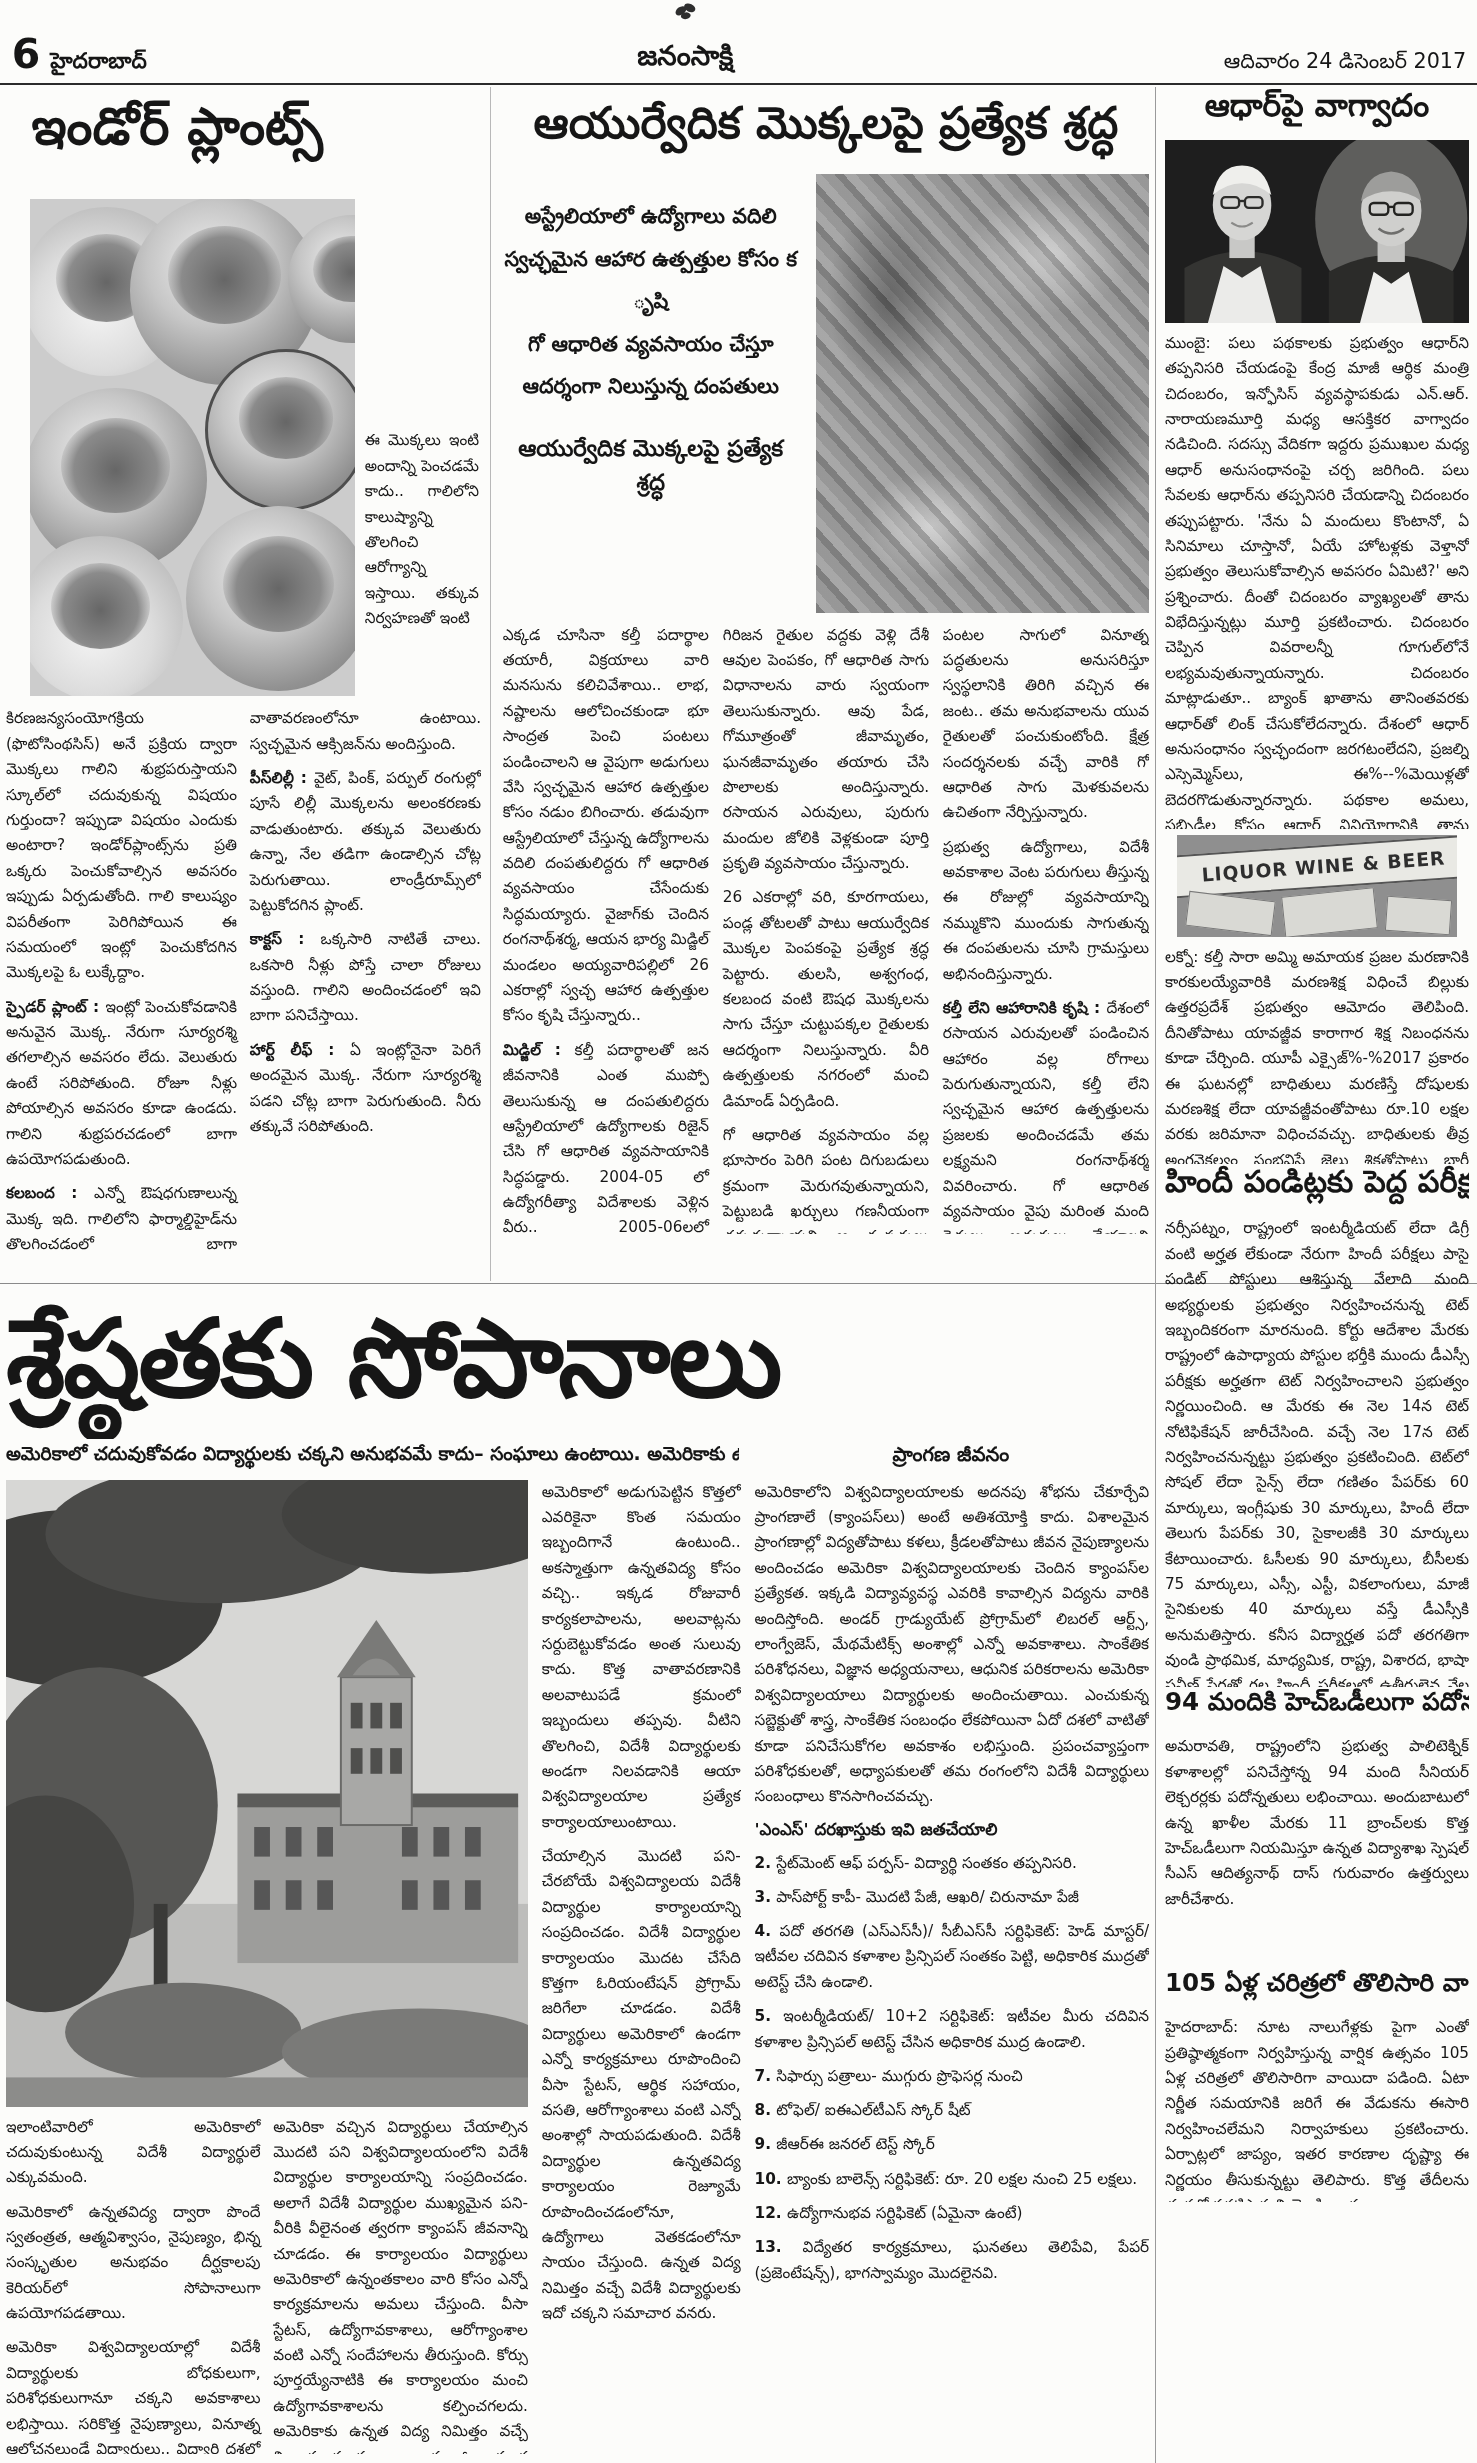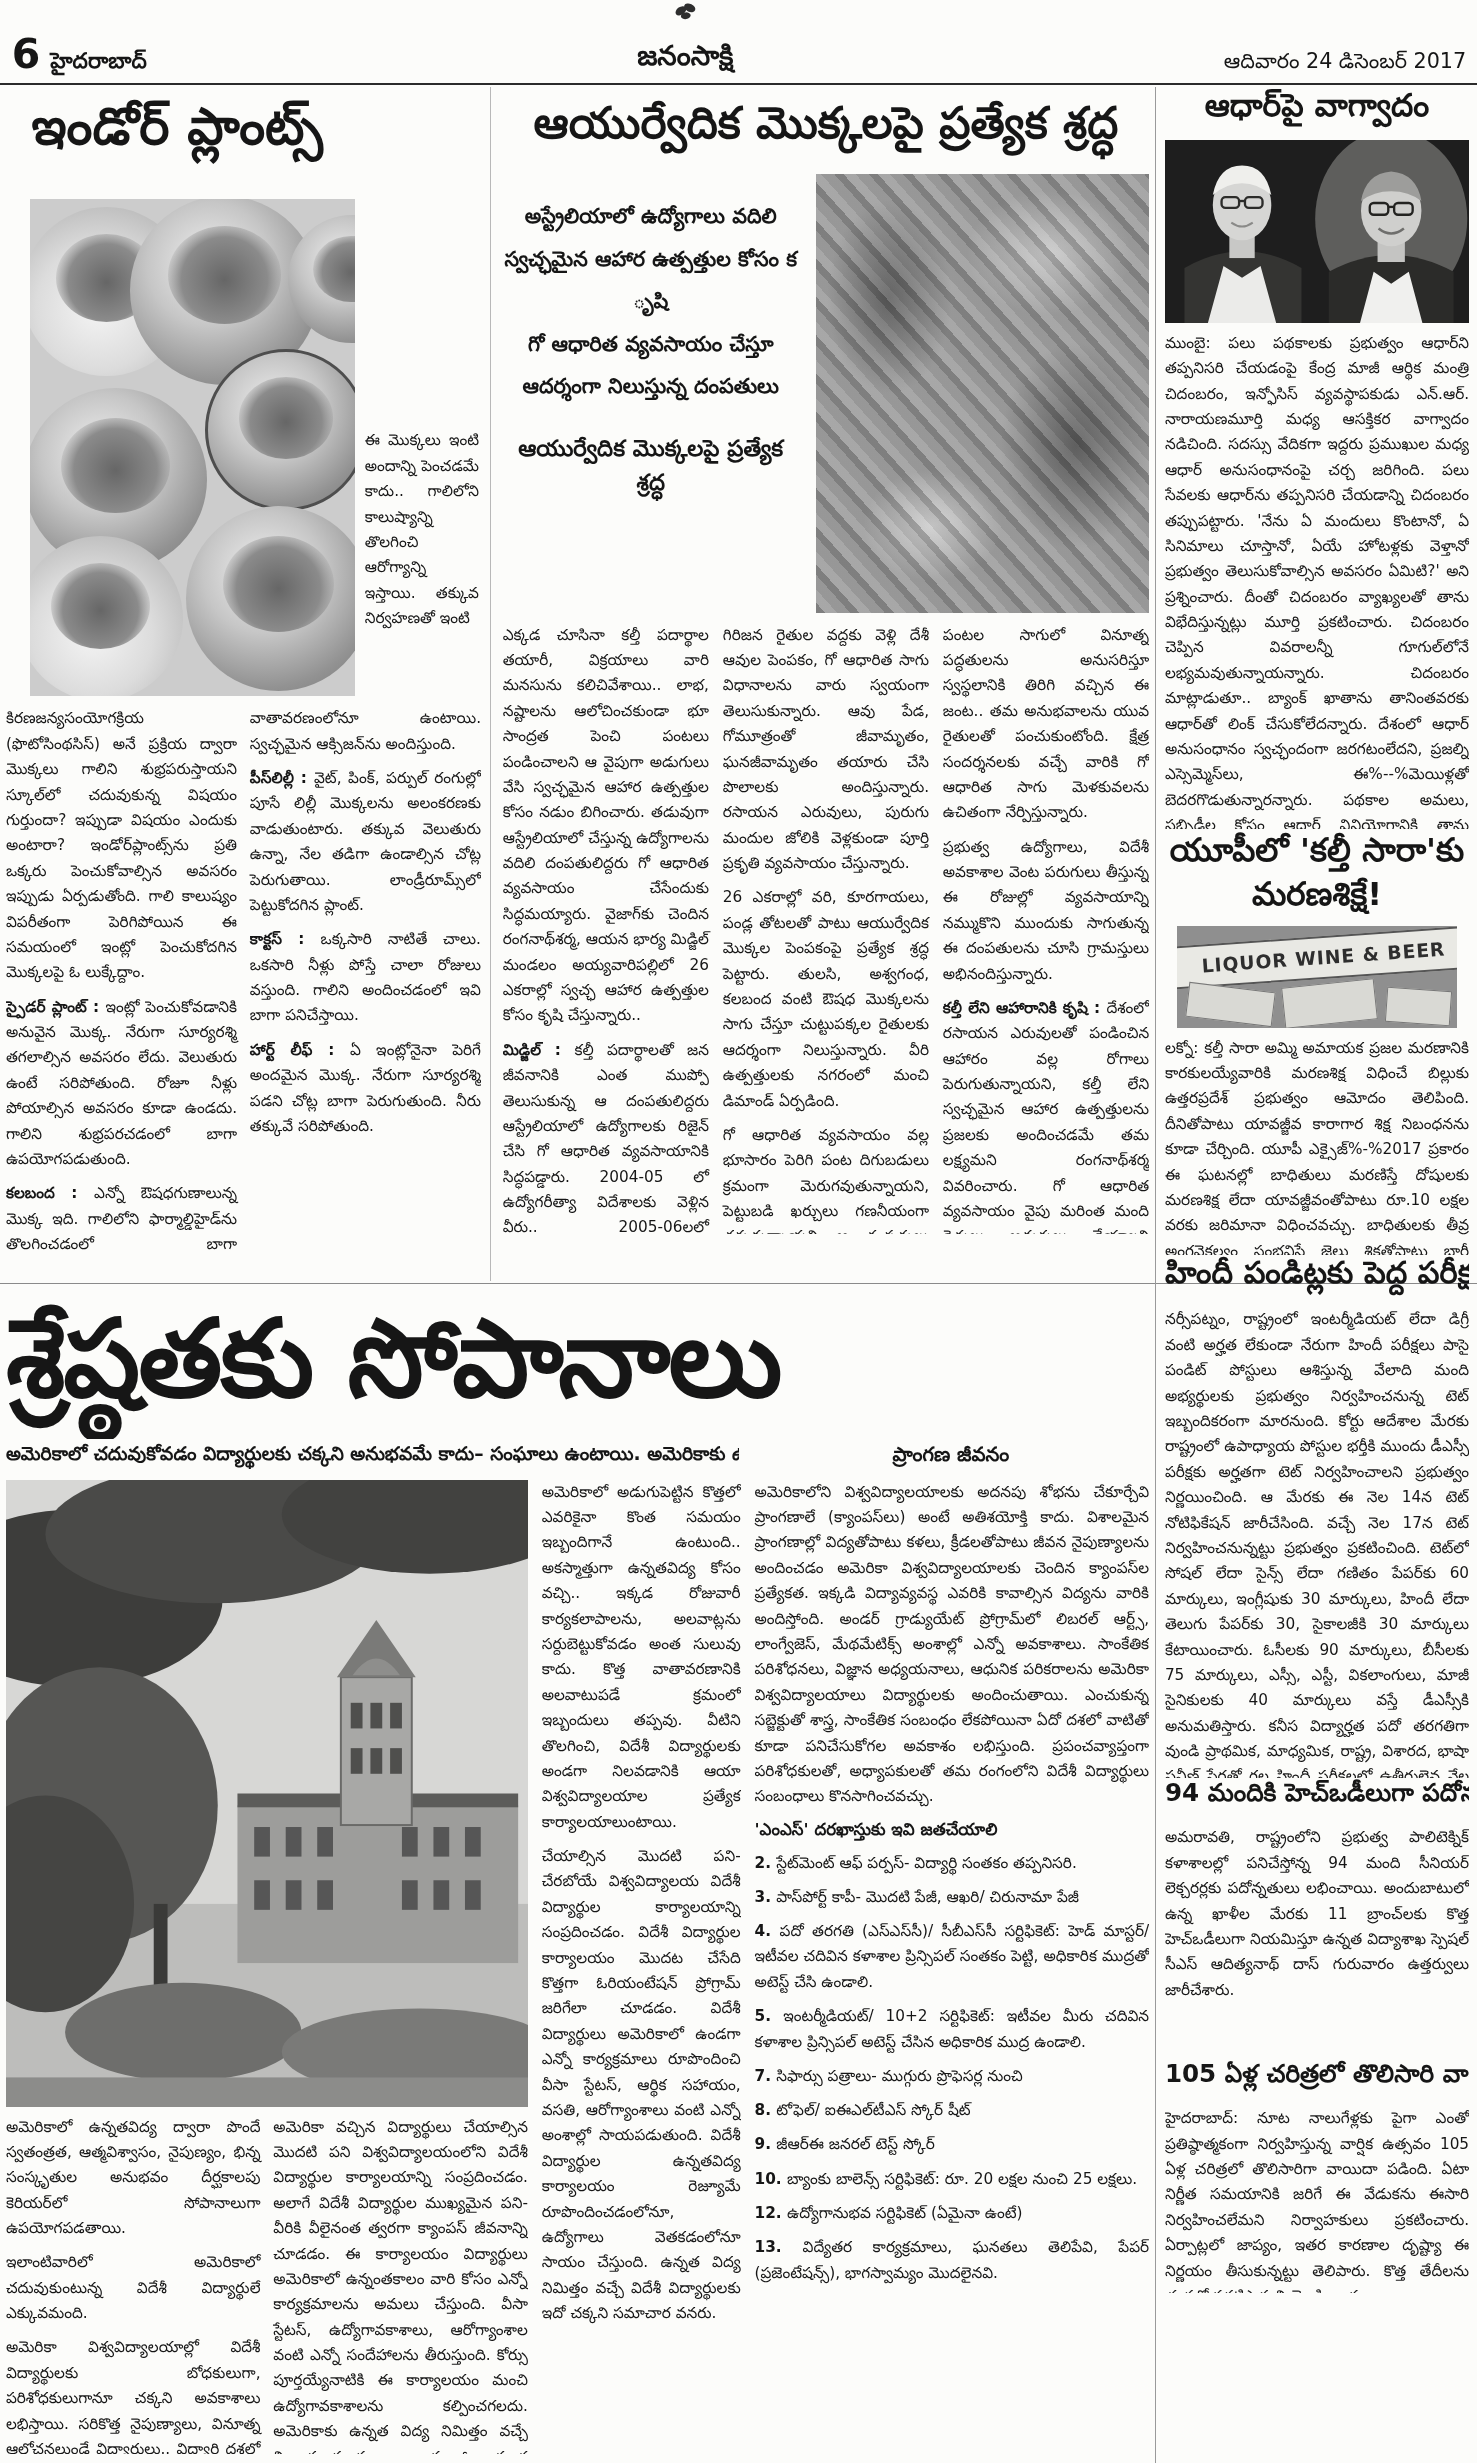--- a/index.html
+++ b/index.html
@@ -237,22 +237,22 @@
               <ellipse cx="95" cy="330" rx="120" ry="140" fill="#565654"></ellipse>
               <ellipse cx="40" cy="430" rx="90" ry="110" fill="#454543"></ellipse>
               <rect x="150" y="430" width="14" height="90" fill="#3a3a38"></rect>
               <ellipse cx="180" cy="560" rx="120" ry="50" fill="#6e6e6c"></ellipse>
               <ellipse cx="420" cy="580" rx="140" ry="44" fill="#7a7a78"></ellipse>
               <rect x="0" y="606" width="530" height="30" fill="#8c8c8a"></rect>
             </svg>
             <div class="below-cols">
               <div class="bcol">
 
-              <p class="para"><span>అమెరికాలో ఉన్నతవిద్య ద్వారా పొందే స్వతంత్రత, ఆత్మవిశ్వాసం, నైపుణ్యం, భిన్న సంస్కృతుల అనుభవం దీర్ఘకాలపు కెరియర్‌లో సోపానాలుగా ఉపయోగపడతాయి.</span></p>
-                  <p class="para"><span>ఇలాంటివారిలో అమెరికాలో చదువుకుంటున్న విదేశీ విద్యార్థులే ఎక్కువమంది.</span></p>
+              <p class="para"><span>ఇలాంటివారిలో అమెరికాలో చదువుకుంటున్న విదేశీ విద్యార్థులే ఎక్కువమంది.</span></p>
+                  <p class="para"><span>అమెరికాలో ఉన్నతవిద్య ద్వారా పొందే స్వతంత్రత, ఆత్మవిశ్వాసం, నైపుణ్యం, భిన్న సంస్కృతుల అనుభవం దీర్ఘకాలపు కెరియర్‌లో సోపానాలుగా ఉపయోగపడతాయి.</span></p>
                   <p class="para"><span>అమెరికా విశ్వవిద్యాలయాల్లో విదేశీ విద్యార్థులకు బోధకులుగా, పరిశోధకులుగానూ చక్కని అవకాశాలు లభిస్తాయి. సరికొత్త నైపుణ్యాలు, వినూత్న ఆలోచనలుండే విద్యార్థులు.. విద్యార్థి దశలో ఉండగానే బోధకులుగా అవకాశాలను అందిపుచ్చుకోవచ్చు.</span></p>
                 </div>
               <div class="bcol">
 
               <p class="para"><span>అమెరికా వచ్చిన విద్యార్థులు చేయాల్సిన మొదటి పని విశ్వవిద్యాలయంలోని విదేశీ విద్యార్థుల కార్యాలయాన్ని సంప్రదించడం. అలాగే విదేశీ విద్యార్థుల ముఖ్యమైన పని- వీరికి వీలైనంత త్వరగా క్యాంపస్ జీవనాన్ని చూడడం. ఈ కార్యాలయం విద్యార్థులు అమెరికాలో ఉన్నంతకాలం వారి కోసం ఎన్నో కార్యక్రమాలను అమలు చేస్తుంది. వీసా స్టేటస్, ఉద్యోగావకాశాలు, ఆరోగ్యాంశాల వంటి ఎన్నో సందేహాలను తీరుస్తుంది. కోర్సు పూర్తయ్యేనాటికి ఈ కార్యాలయం మంచి ఉద్యోగావకాశాలను కల్పించగలదు. అమెరికాకు ఉన్నత విద్య నిమిత్తం వచ్చే విద్యార్థులకు ఈ కార్యాలయం ఓ అద్భుత సమాచార వనరు.</span></p>
                 </div>
             </div>
           </div>
           <div class="exc-mid">
 
@@ -308,24 +308,20 @@
         <rect x="235" y="64" width="19" height="12" rx="4" fill="none" stroke="#232321" stroke-width="2.4"></rect>
         <line x1="229" y1="68" x2="235" y2="68" stroke="#232321" stroke-width="2.4"></line>
         <path d="M219 90 Q232 100 245 90" stroke="#6e6e6c" stroke-width="2.6" fill="none"></path>
         <path d="M200 186 L214 134 L232 146 L250 134 L264 186 Z" fill="#f0f0ee"></path>
       </svg>
       <div class="rail-body rb-aadhaar">
 
       <p class="para"><span>ముంబై: పలు పథకాలకు ప్రభుత్వం ఆధార్‌ని తప్పనిసరి చేయడంపై కేంద్ర మాజీ ఆర్థిక మంత్రి చిదంబరం, ఇన్ఫోసిస్ వ్యవస్థాపకుడు ఎన్.ఆర్. నారాయణమూర్తి మధ్య ఆసక్తికర వాగ్వాదం నడిచింది. సదస్సు వేదికగా ఇద్దరు ప్రముఖుల మధ్య ఆధార్ అనుసంధానంపై చర్చ జరిగింది. పలు సేవలకు ఆధార్‌ను తప్పనిసరి చేయడాన్ని చిదంబరం తప్పుపట్టారు. 'నేను ఏ మందులు కొంటానో, ఏ సినిమాలు చూస్తానో, ఏయే హోటళ్లకు వెళ్తానో ప్రభుత్వం తెలుసుకోవాల్సిన అవసరం ఏమిటి?' అని ప్రశ్నించారు. దీంతో చిదంబరం వ్యాఖ్యలతో తాను విభేదిస్తున్నట్లు మూర్తి ప్రకటించారు. చిదంబరం చెప్పిన వివరాలన్నీ గూగుల్‌లోనే లభ్యమవుతున్నాయన్నారు. చిదంబరం మాట్లాడుతూ.. బ్యాంక్ ఖాతాను తానింతవరకు ఆధార్‌తో లింక్ చేసుకోలేదన్నారు. దేశంలో ఆధార్ అనుసంధానం స్వచ్ఛందంగా జరగటంలేదని, ప్రజల్ని ఎస్సెమ్మెస్‌లు, ఈ%--%మెయిళ్లతో బెదరగొడుతున్నారన్నారు. పథకాల అమలు, సబ్సిడీల కోసం ఆధార్ వినియోగానికి తాను వ్యతిరేకం కాదన్నారు. మూర్తి స్పందిస్తూ ఆధార్ వివరాలు దుర్వినియోగం కాకుండా పటిష్ఠ చర్యలు తీసుకోవాలన్నారు. సినిమా టికెట్ ఇతర వినోద కార్యక్రమాలకు ఆధార్ కోరాలనడం సరైంది కాదన్నారు.</span></p>
         </div>
 
-      <h2 class="rail-h-liquor">
-        <div>యూపీలో 'కల్తీ సారా'కు</div>
-        <div>మరణశిక్షే!</div>
-      </h2>
       <div class="liquor-photo">
         <div class="liq-sign">LIQUOR WINE &amp; BEER</div>
         <div class="liq-s1"></div>
         <div class="liq-s2"></div>
         <div class="liq-s3"></div>
       </div>
       <div class="rail-body rb-liquor">
 
       <p class="para"><span>లక్నో: కల్తీ సారా అమ్మి అమాయక ప్రజల మరణానికి కారకులయ్యేవారికి మరణశిక్ష విధించే బిల్లుకు ఉత్తరప్రదేశ్ ప్రభుత్వం ఆమోదం తెలిపింది. దీనితోపాటు యావజ్జీవ కారాగార శిక్ష నిబంధనను కూడా చేర్చింది. యూపీ ఎక్సైజ్%-%2017 ప్రకారం ఈ ఘటనల్లో బాధితులు మరణిస్తే దోషులకు మరణశిక్ష లేదా యావజ్జీవంతోపాటు రూ.10 లక్షల వరకు జరిమానా విధించవచ్చు. బాధితులకు తీవ్ర అంగవైకల్యం సంభవిస్తే జైలు శిక్షతోపాటు భారీ జరిమానా విధిస్తారు. ఈ మేరకు సవరణలు చేసి యూపీ ప్రభుత్వం ఆర్డినెన్స్ తీసుకొచ్చింది.</span></p>
         </div>

